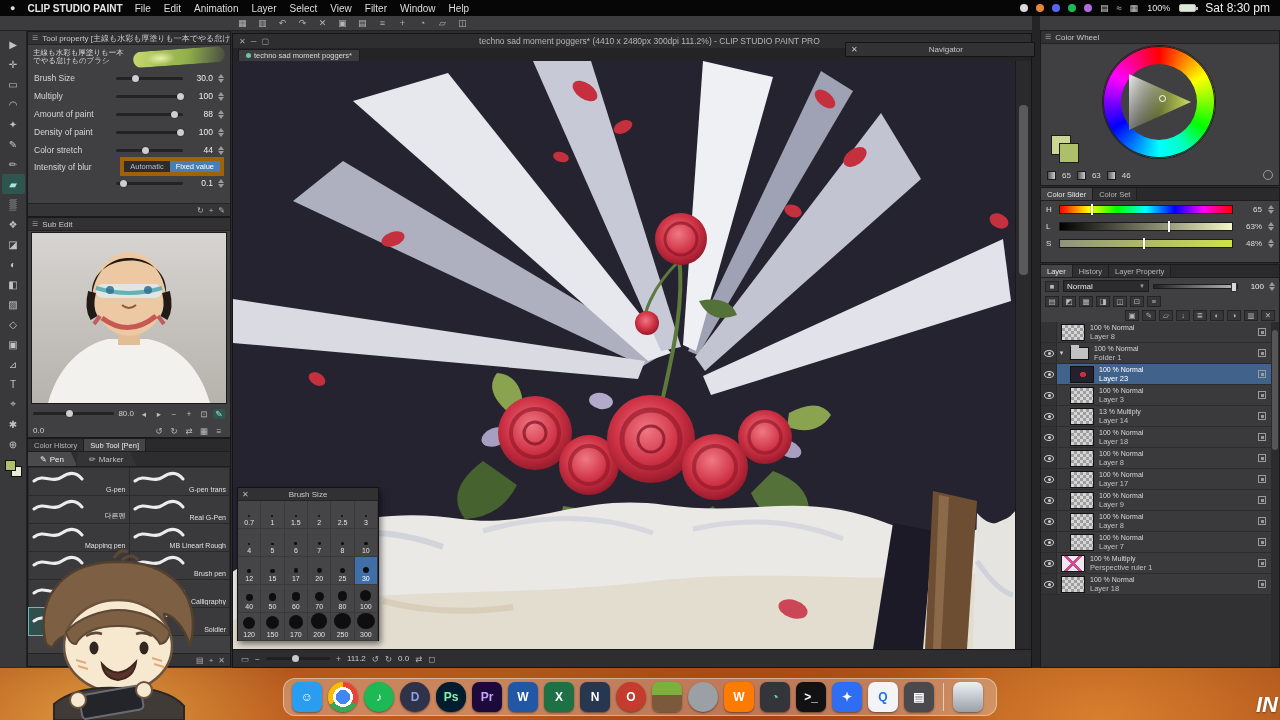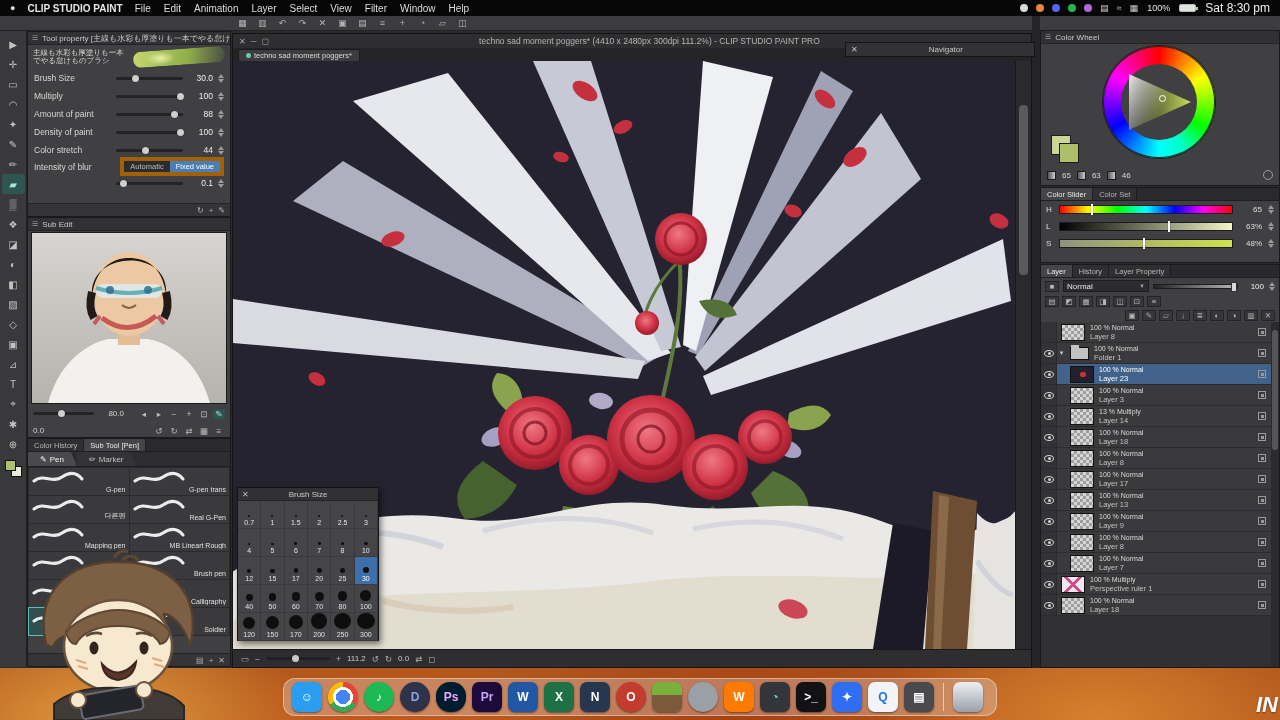--- a/index.html
+++ b/index.html
@@ -61,21 +61,21 @@
 .blur-row{display:flex;align-items:center;gap:4px;padding:0 6px;height:15px;font-size:8.5px;color:#d6d6d6}
 .seg{display:flex;border:4px solid #a16207;margin-left:auto}
 .seg span{font-size:7.5px;padding:1px 6px;background:#2c2c2e;color:#bbb}
 .seg span.on{background:#4a7db3;color:#fff}
 .pfoot{position:absolute;bottom:0;left:0;right:0;height:13px;background:#353537;border-top:1px solid #242426;display:flex;align-items:center;justify-content:flex-end;gap:5px;padding:0 5px}
 .pfoot span{color:#b0b0b0;font-size:8px}
 
 
 #subview{left:27px;top:217px;width:204px;height:221px}
 #sv-photo{position:absolute;left:3px;top:14px;width:196px;height:172px;border:1px solid #1a1a1c;background:#b6b2ac}
-.sv-row{position:absolute;left:0;right:0;display:flex;align-items:center;gap:14px;padding:0 5px;font-size:8px;color:#d0d0d0;height:17px}
+.sv-row{position:absolute;left:0;right:0;display:flex;align-items:center;gap:4px;padding:0 5px;font-size:8px;color:#d0d0d0;height:17px}
 .sv-ico{color:#bdbdbd;font-size:8.5px;width:12px;text-align:center}
 .sv-ico.active{background:#2f5550;color:#9fe3d8;border-radius:2px}
 
 
 #subtool{left:27px;top:438px;width:204px;height:229px}
 .tabbar{display:flex;height:13px;background:#2a2a2c;border-bottom:1px solid #1e1e20}
 .tabbar .tab{font-size:7.5px;color:#b5b5b5;padding:0 6px;display:flex;align-items:center;background:#2f2f31;border-right:1px solid #1e1e20}
 .tabbar .tab.on{background:#454547;color:#e8e8e8}
 .grouptabs{display:flex;height:15px;background:#2d2d2f;border-bottom:1px solid #1e1e20}
 .gtab{font-size:8px;color:#c0c0c0;padding:0 12px;display:flex;align-items:center;gap:3px;background:#343436;border-right:1px solid #1e1e20;clip-path:polygon(0 0,calc(100% - 6px) 0,100% 100%,0 100%)}
@@ -950,31 +950,20 @@
           </div>
           <span class="lrlink"></span>
         </div>
         <div class="lrow child">
           <div class="leye">
             <span class="eyeicon"></span>
           </div>
           <div class="lthumb checker"></div>
           <div class="ltxt">
             <div class="l1">100 % Normal</div>
-            <div class="l2">Layer 13</div>
-          </div>
-          <span class="lrlink"></span>
-        </div>
-        <div class="lrow child">
-          <div class="leye">
-            <span class="eyeicon"></span>
-          </div>
-          <div class="lthumb checker"></div>
-          <div class="ltxt">
-            <div class="l1">100 % Normal</div>
             <div class="l2">Layer 9</div>
           </div>
           <span class="lrlink"></span>
         </div>
         <div class="lrow child">
           <div class="leye">
             <span class="eyeicon"></span>
           </div>
           <div class="lthumb checker"></div>
           <div class="ltxt">
@@ -1040,21 +1029,21 @@
       <circle cx="60" cy="152" r="8" fill="#f7e9cf" stroke="#6b533f" stroke-width="2"></circle>
       <circle cx="126" cy="142" r="8" fill="#f7e9cf" stroke="#6b533f" stroke-width="2"></circle>
     </svg>
   </div>
 
   <div id="dock">
       <div class="dicon" style="background: rgb(43, 157, 240);">☺</div>
       <div class="dicon circle chrome"></div>
       <div class="dicon circle" style="background: rgb(29, 185, 84);">♪</div>
       <div class="dicon circle" style="background: rgb(47, 51, 73); color: rgb(142, 161, 225);">D</div>
-      <div class="dicon" style="background: rgb(0, 29, 48); color: #f0abfc; border-radius: 14px;">Ps</div>
+      <div class="dicon" style="background: rgb(0, 29, 48); color: #86efac; border-radius: 14px;">Ps</div>
       <div class="dicon" style="background: rgb(28, 11, 58); color: rgb(201, 163, 255);">Pr</div>
       <div class="dicon" style="background: rgb(33, 87, 164);">W</div>
       <div class="dicon" style="background: rgb(30, 113, 69);">X</div>
       <div class="dicon" style="background: rgb(39, 55, 80);">N</div>
       <div class="dicon circle" style="background: rgb(195, 60, 46);">O</div>
       <div class="dicon minecraft"></div>
       <div class="dicon circle" style="background: rgb(154, 160, 166);"></div>
       <div class="dicon" style="background: rgb(255, 122, 0);">W</div>
       <div class="dicon" style="background: rgb(51, 53, 59); color: rgb(111, 211, 200);">◔</div>
       <div class="dicon" style="background: rgb(18, 18, 20);">&gt;_</div>

